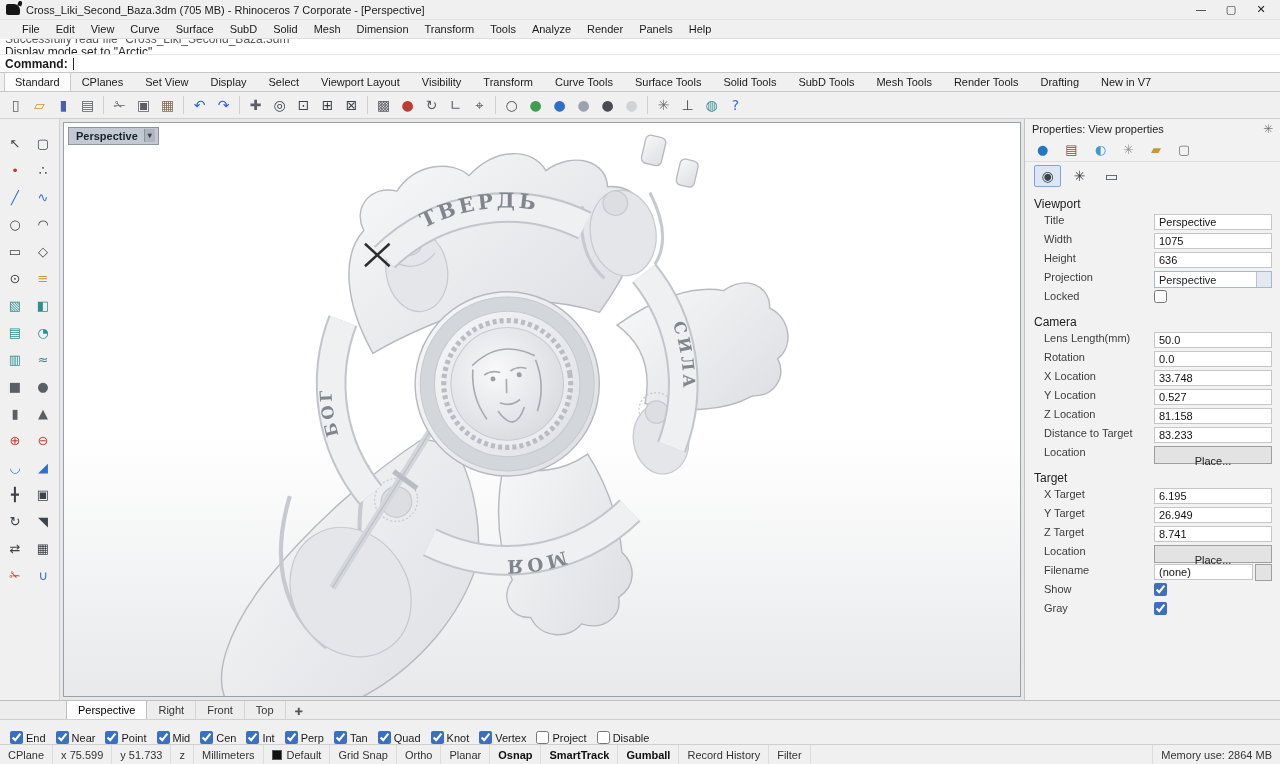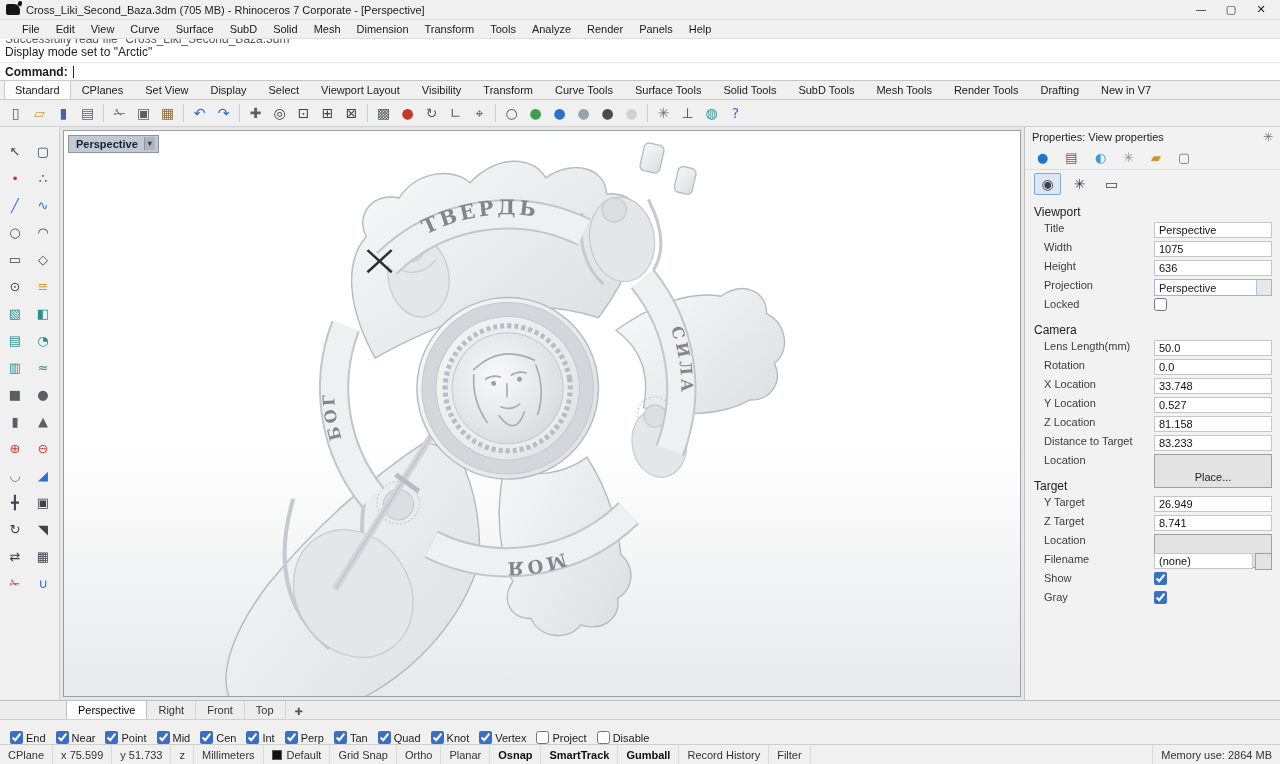--- a/index.html
+++ b/index.html
@@ -14,21 +14,21 @@
   .title{white-space:nowrap;}
   .win-controls{margin-left:auto;display:flex;}
   .win-btn{width:30px;height:18px;display:flex;align-items:center;justify-content:center;color:#222;font-size:11px;font-family:"DejaVu Sans",sans-serif;}
 
   
   .menubar{height:19px;display:flex;align-items:center;padding-left:2px;background:#f0f0f0;border-bottom:1px solid #ddd;flex:0 0 auto;margin-left:12px;}
   .menu-item{padding:2px 8px;white-space:nowrap;}
 
   
   .cmdarea{background:#fff;border-bottom:1px solid #c6c6c6;flex:0 0 auto;}
-  .cmd-history{height:24px;overflow:hidden;padding:0 5px;border-bottom:1px solid #e6e6e6;}
+  .cmd-history{height:16px;overflow:hidden;padding:0 5px;border-bottom:1px solid #e6e6e6;}
   .cmd-line{font-size:12px;line-height:13px;white-space:nowrap;color:#222;}
   .cmd-line.clip{margin-top:-6px;color:#555;}
   .cmd-prompt{height:17px;display:flex;align-items:center;padding:0 5px;font-size:12px;}
   .cmd-label{font-weight:bold;margin-right:5px;}
   .caret{width:1px;height:12px;background:#222;}
 
   
   .tabstrip{height:19px;display:flex;align-items:flex-end;background:#f0f0f0;padding-left:4px;border-bottom:1px solid #c9c9c9;flex:0 0 auto;}
   .ttab{padding:3px 10px;white-space:nowrap;border:1px solid transparent;border-bottom:none;}
   .ttab.active{background:#fbfbfb;border-color:#c9c9c9;border-radius:2px 2px 0 0;}
@@ -66,21 +66,21 @@
   .panel-body{flex:1;overflow:hidden;padding:2px 8px 0 2px;}
   .section-title{font-size:12px;color:#222;padding:6px 0 3px 7px;}
   .prow{display:flex;align-items:flex-start;height:19px;padding-left:17px;}
   .plabel{flex:1;color:#3c3c3c;white-space:nowrap;overflow:hidden;}
   .pvalue{width:118px;display:flex;align-items:center;flex:0 0 auto;}
   .pw{display:contents;}
   .field{width:100%;background:#fff;border:1px solid #c6c6c6;padding:1px 4px;height:16px;line-height:12px;white-space:nowrap;overflow:hidden;color:#111;}
   .dropdown{width:100%;display:flex;align-items:center;background:#fff;border:1px solid #9fb8d4;height:17px;}
   .dd-text{flex:1;padding:0 4px;white-space:nowrap;overflow:hidden;}
   .dd-btn{width:15px;align-self:stretch;background:#e4e9f0;border-left:1px solid #b4c4d6;display:flex;align-items:center;justify-content:center;font-size:7px;color:#444;}
-  .pbutton{width:100%;height:17px;background:#e3e3e3;border:1px solid #9f9f9f;font-family:"Liberation Sans",sans-serif;font-size:11px;color:#222;padding:16px;}
+  .pbutton{width:100%;height:17px;background:#e3e3e3;border:1px solid #9f9f9f;font-family:"Liberation Sans",sans-serif;font-size:11px;color:#222;padding:8px;}
   .filefield{width:100%;display:flex;gap:2px;}
   .filefield .field{flex:1;}
   .dots{width:17px;height:17px;background:#e3e3e3;border:1px solid #9f9f9f;font-size:10px;line-height:1;padding:0;}
   input[type=checkbox]{width:13px;height:13px;margin:0;accent-color:#3b6fc4;}
 
   
   .vp-tabs{height:19px;display:flex;align-items:flex-end;background:#ededed;border-top:1px solid #bfbfbf;padding-left:66px;flex:0 0 auto;}
   .vtab{padding:3px 11px;border-right:1px solid #d4d4d4;color:#333;}
   .vtab.active{background:#fff;border:1px solid #bfbfbf;border-bottom:none;color:#000;}
   .vp-add{padding:2px 9px;color:#555;font-size:10px;font-family:"DejaVu Sans",sans-serif;}
@@ -884,20 +884,32 @@
                     </span>
                   </span>
                 </div>
               </div>
           </div>
 
           <div class="section">
             <div class="section-title">Target</div>
             <div class="rows">
 
+                <div class="prow">
+                  <span class="plabel">X Target</span>
+                  <span class="pvalue">
+                    <span class="pw">
+                      <span class="field">6.195</span>
+                      
+                      
+                      
+                      
+                    </span>
+                  </span>
+                </div>
 
                 <div class="prow">
                   <span class="plabel">Y Target</span>
                   <span class="pvalue">
                     <span class="pw">
                       <span class="field">26.949</span>
                       
                       
                       
                       

